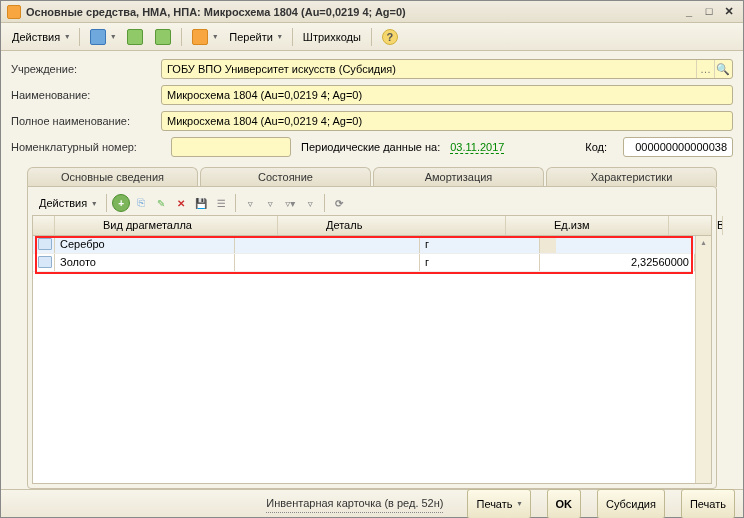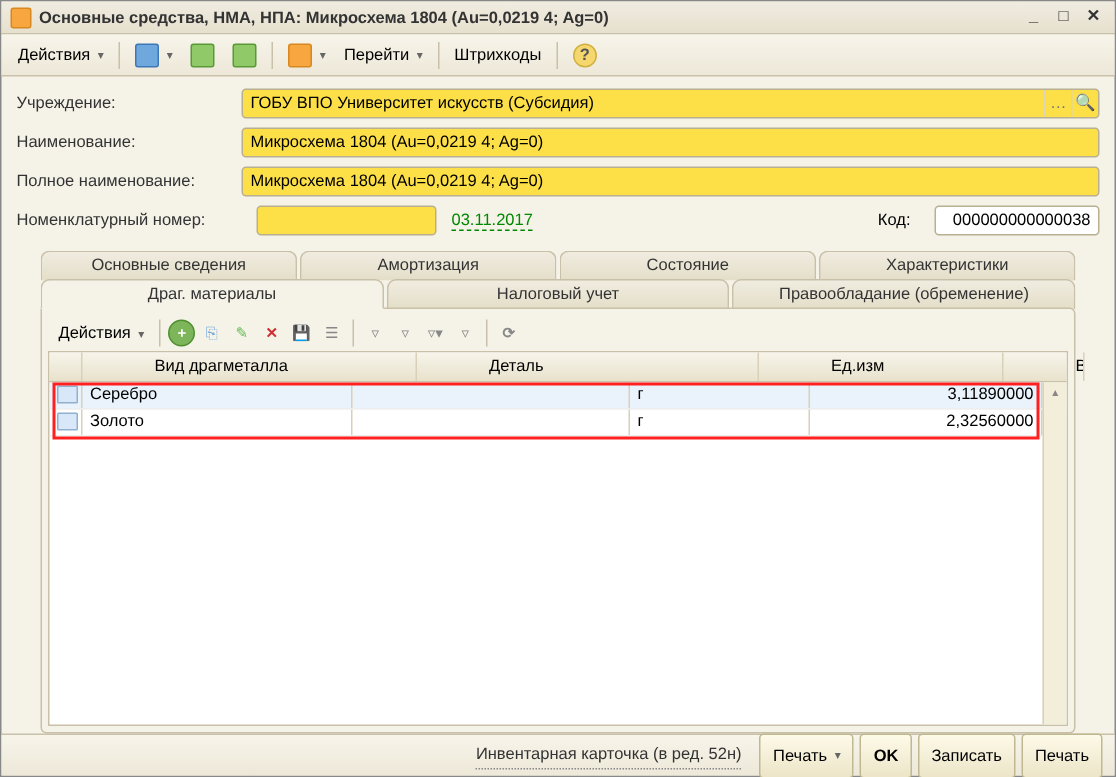--- a/index.html
+++ b/index.html
@@ -14,21 +14,21 @@
   .tb-dd { margin-left: 2px; color: #666; font-size: 8px; }
   .sep { width: 1px; height: 18px; background: #c8c0a8; margin: 0 3px; }
   .ico { width: 16px; height: 16px; display: inline-block; border-radius: 2px; }
   .i-green { background: #8fc968; border: 1px solid #5a9838; }
   .i-blue { background: #6fa8dc; border: 1px solid #3c78b8; }
   .i-orange { background: #f7a640; border: 1px solid #d88820; }
   .i-info { background: #f5d76e; border: 1px solid #d0b040; border-radius: 50%; text-align: center; line-height: 14px; font-weight: bold; color: #555; }
   .form-area { padding: 8px 10px 4px 10px; }
   .form-row { display: flex; align-items: center; margin-bottom: 6px; }
   .form-label { width: 150px; color: #333; }
-  .form-input { flex: 1; height: 20px; background: #fde047; border: 1px solid #b8b090; border-radius: 3px; padding: 0 5px; line-height: 18px; }
+  .form-input { flex: 1; height: 20px; background: #fef9c3; border: 1px solid #b8b090; border-radius: 3px; padding: 0 5px; line-height: 18px; }
   .form-input.with-btns { display: flex; padding: 0; }
   .form-input.with-btns span.val { flex: 1; padding: 0 5px; line-height: 18px; }
   .input-btn { width: 18px; border-left: 1px solid #ddd4b8; text-align: center; line-height: 18px; color: #777; cursor: default; }
   .row-nomenk { display: flex; align-items: center; gap: 10px; }
   .row-nomenk .form-input.short { flex: 0 0 120px; }
   .dotted-date { color: #008800; border-bottom: 1px dashed #008800; }
   .code-label { margin-left: auto; margin-right: 6px; }
   .code-box { width: 110px; height: 20px; background: #fff; border: 1px solid #b8b090; border-radius: 3px; padding: 0 5px; line-height: 18px; text-align: right; }
   .tabs-outer { padding: 0 26px; flex: 1; display: flex; flex-direction: column; }
   .tab-row { display: flex; gap: 2px; }
@@ -55,21 +55,21 @@
   .gcol-weight { flex: 1; text-align: right; }
   .gcol-scroll { flex: 0 0 16px; background: #eee8d4; border-right: none; }
   .gbody { flex: 1; position: relative; }
   .highlight-box { position: absolute; left: 2px; right: 18px; top: 0; height: 38px; border: 2px solid #ff2020; pointer-events: none; }
   .grow { display: flex; height: 18px; border-bottom: 1px solid #eee; }
   .grow.sel { background: #eaf3fb; }
   .grow .gcell { line-height: 17px; }
   .row-icon { width: 14px; height: 12px; margin-top: 2px; background: #d8e8f8; border: 1px solid #90b0d0; border-radius: 1px; }
   .vscroll { position: absolute; right: 0; top: 0; bottom: 0; width: 16px; background: #f2eeda; border-left: 1px solid #d8d0b8; }
   .vscroll .arr { height: 15px; text-align: center; line-height: 13px; color: #888; font-size: 8px; }
-  .footer { height: 28px; background: linear-gradient(to bottom, #f7f4ea, #ede8d8); border-top: 1px solid #c8c0a8; display: flex; align-items: center; justify-content: flex-end; padding: 0 8px; gap: 4px; }
+  .footer { height: 28px; background: linear-gradient(to bottom, #f7f4ea, #ede8d8); border-top: 1px solid #c8c0a8; display: flex; align-items: center; justify-content: flex-end; padding: 0 8px; gap: 16px; }
   .fbtn { height: 20px; padding: 14px 8px; border: 1px solid #c0b890; background: linear-gradient(to bottom, #fdfae8, #ece5c8); border-radius: 3px; line-height: 18px; cursor: default; display: inline-flex; align-items: center; gap: 3px; }
   .fbtn.strong { font-weight: bold; }
   .flink { color: #333; text-decoration: none; border-bottom: 1px dotted #888; margin-right: 8px; line-height: 18px; cursor: default; }
 </style>
 </head>
 <body>
 
 <div class="window">
 
   <div class="titlebar">
@@ -128,37 +128,33 @@
       <div class="form-label">Наименование:</div>
       <div class="form-input">Микросхема 1804 (Au=0,0219 4; Ag=0)</div>
     </div>
     <div class="form-row">
       <div class="form-label">Полное наименование:</div>
       <div class="form-input">Микросхема 1804 (Au=0,0219 4; Ag=0)</div>
     </div>
     <div class="form-row row-nomenk">
       <div class="form-label">Номенклатурный номер:</div>
       <div class="form-input short"></div>
+      <span>Периодические данные на:</span>
       <span class="dotted-date">03.11.2017</span>
       <span class="code-label">Код:</span>
       <div class="code-box">000000000000038</div>
     </div>
   </div>
 
   <div class="tabs-outer">
     <div class="tab-row">
       <div class="tab">Основные сведения</div>
+      <div class="tab">Состояние</div>
       <div class="tab">Амортизация</div>
-      <div class="tab">Состояние</div>
       <div class="tab">Характеристики</div>
-    </div>
-    <div class="tab-row row2">
-      <div class="tab active">Драг. материалы</div>
-      <div class="tab">Налоговый учет</div>
-      <div class="tab">Правообладание (обременение)</div>
     </div>
 
     <div class="tab-panel">
 
       <div class="grid-toolbar">
         <div class="tb-btn">
             <span>Действия</span>
             <span class="tb-dd">▾</span>
           </div>
         <div class="sep"></div>
@@ -188,21 +184,20 @@
         </div>
         <div class="gbody">
           <div class="highlight-box"></div>
           <div class="grow sel">
             <div class="gcell gcol-icon">
                 <div class="row-icon"></div>
               </div>
             <div class="gcell gcol-type">Серебро</div>
             <div class="gcell gcol-detail"></div>
             <div class="gcell gcol-unit">г</div>
-            <div class="gcell gcol-weight">3,11890000</div>
             <div class="gcell gcol-scroll"></div>
           </div>
           <div class="grow">
             <div class="gcell gcol-icon">
                 <div class="row-icon"></div>
               </div>
             <div class="gcell gcol-type">Золото</div>
             <div class="gcell gcol-detail"></div>
             <div class="gcell gcol-unit">г</div>
             <div class="gcell gcol-weight">2,32560000</div>
@@ -217,16 +212,16 @@
     </div>
   </div>
 
   <div class="footer">
     <span class="flink">Инвентарная карточка (в ред. 52н)</span>
     <div class="fbtn">
         <span>Печать</span>
         <span class="tb-dd">▾</span>
       </div>
     <div class="fbtn strong">OK</div>
-    <div class="fbtn">Записать</div>
+    <div class="fbtn">Субсидия</div>
     <div class="fbtn">Печать</div>
   </div>
 </div>
 
 </body></html>

